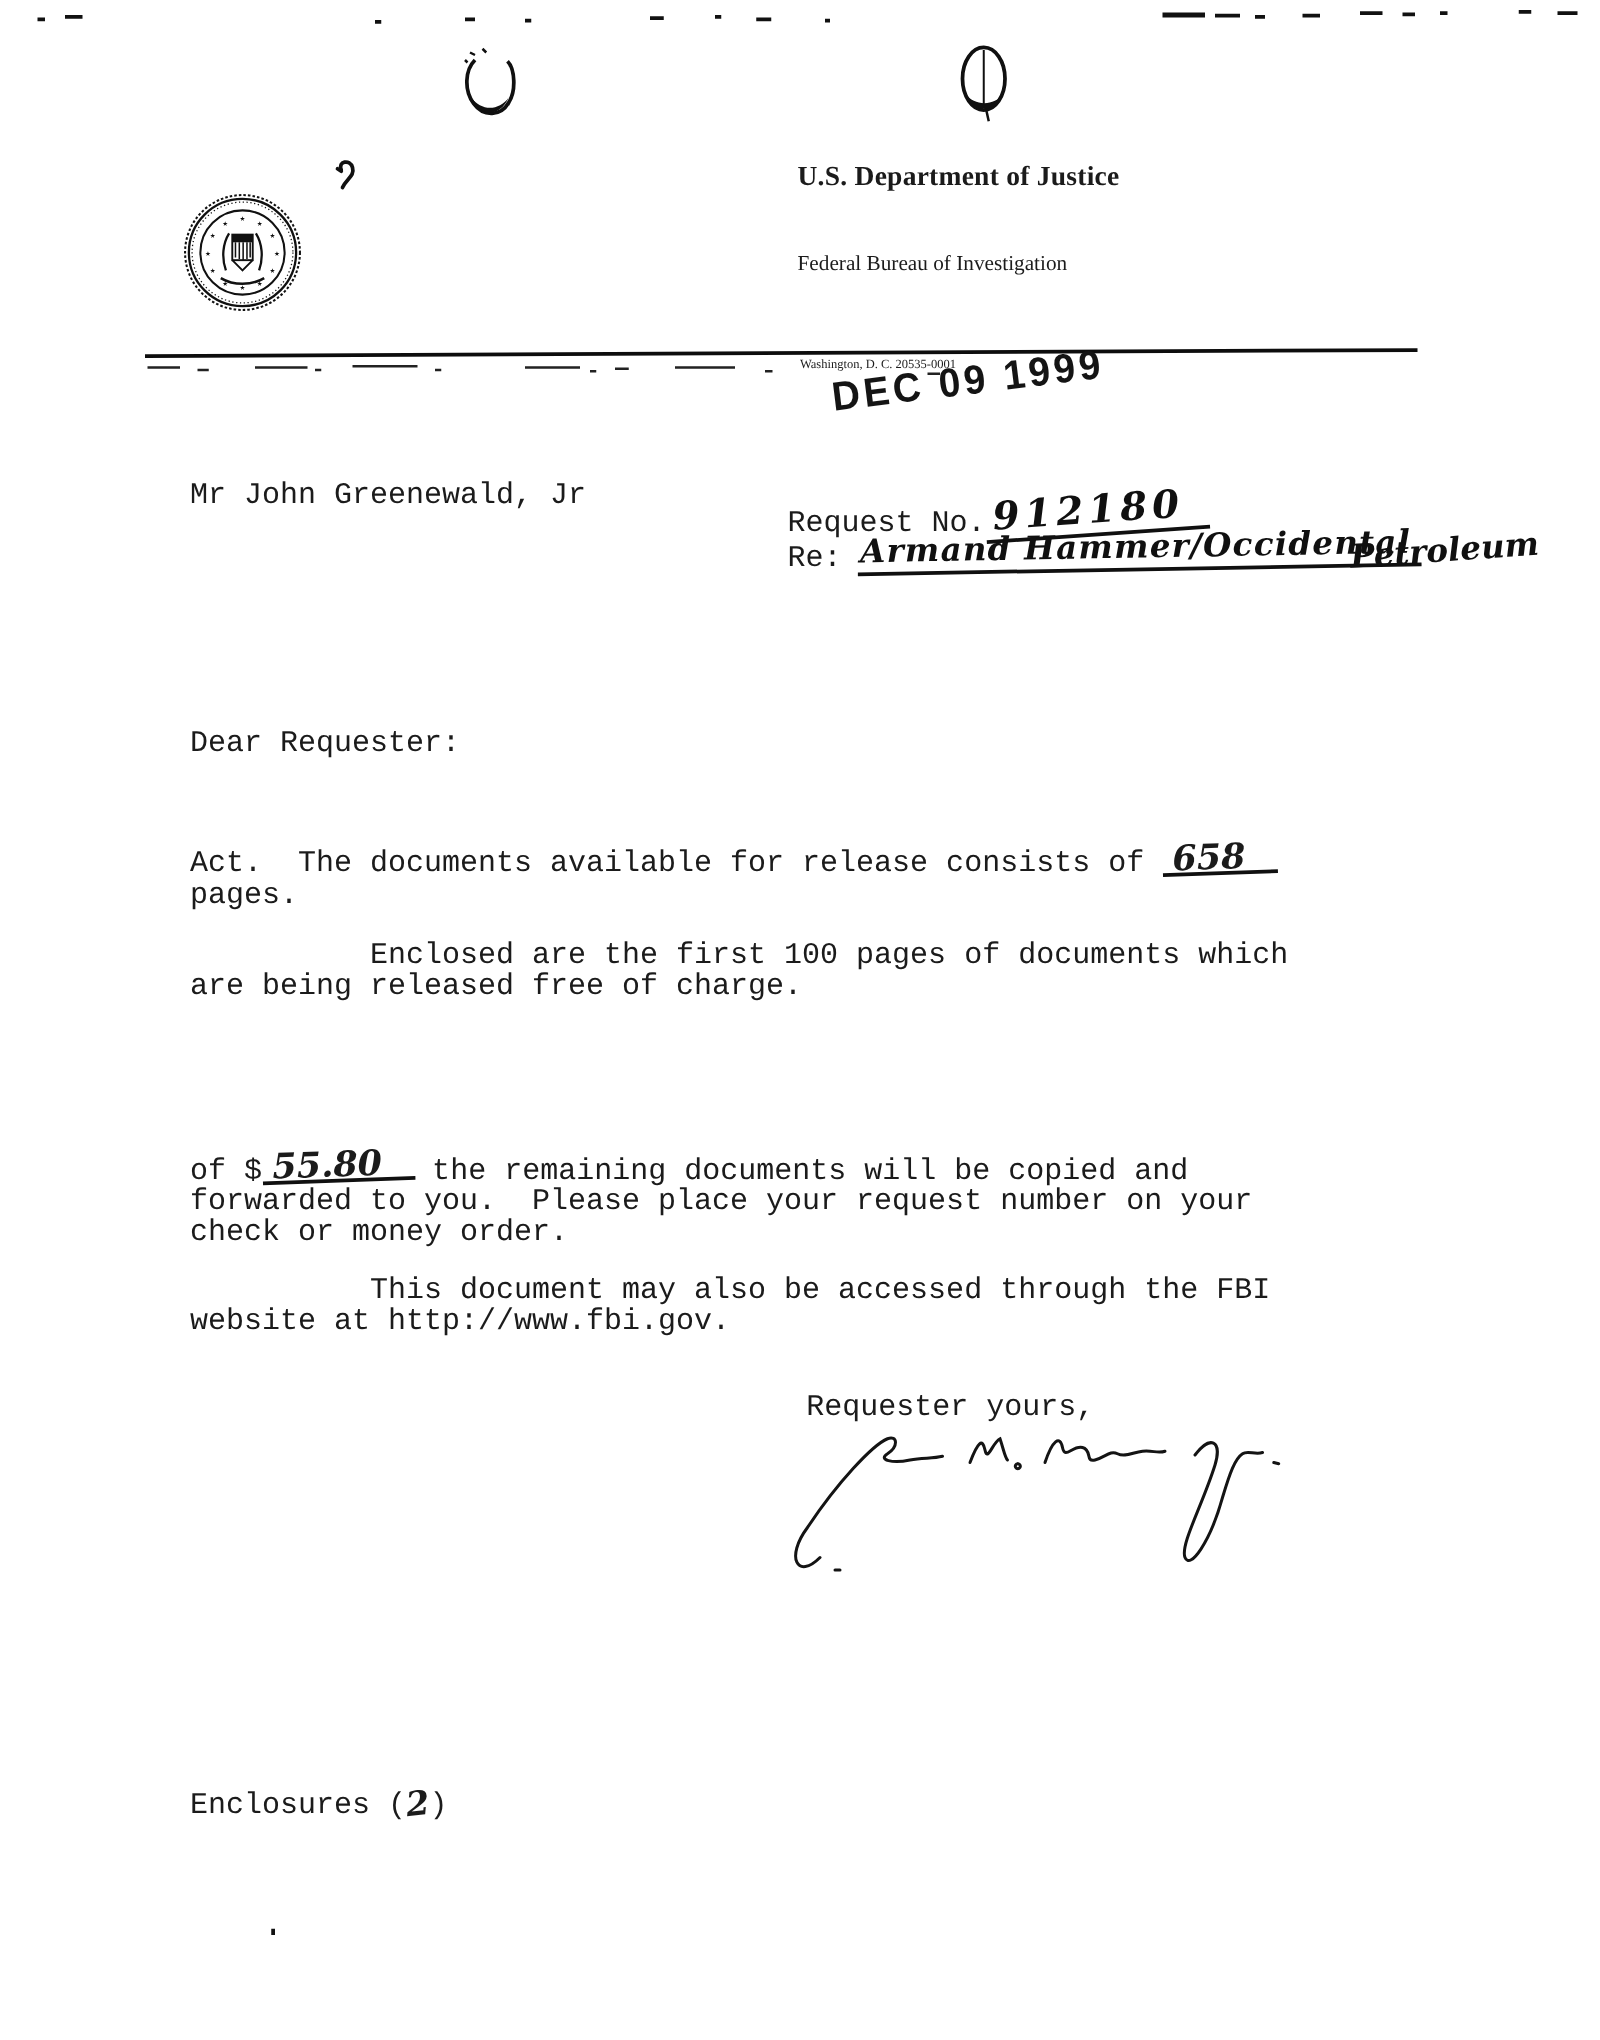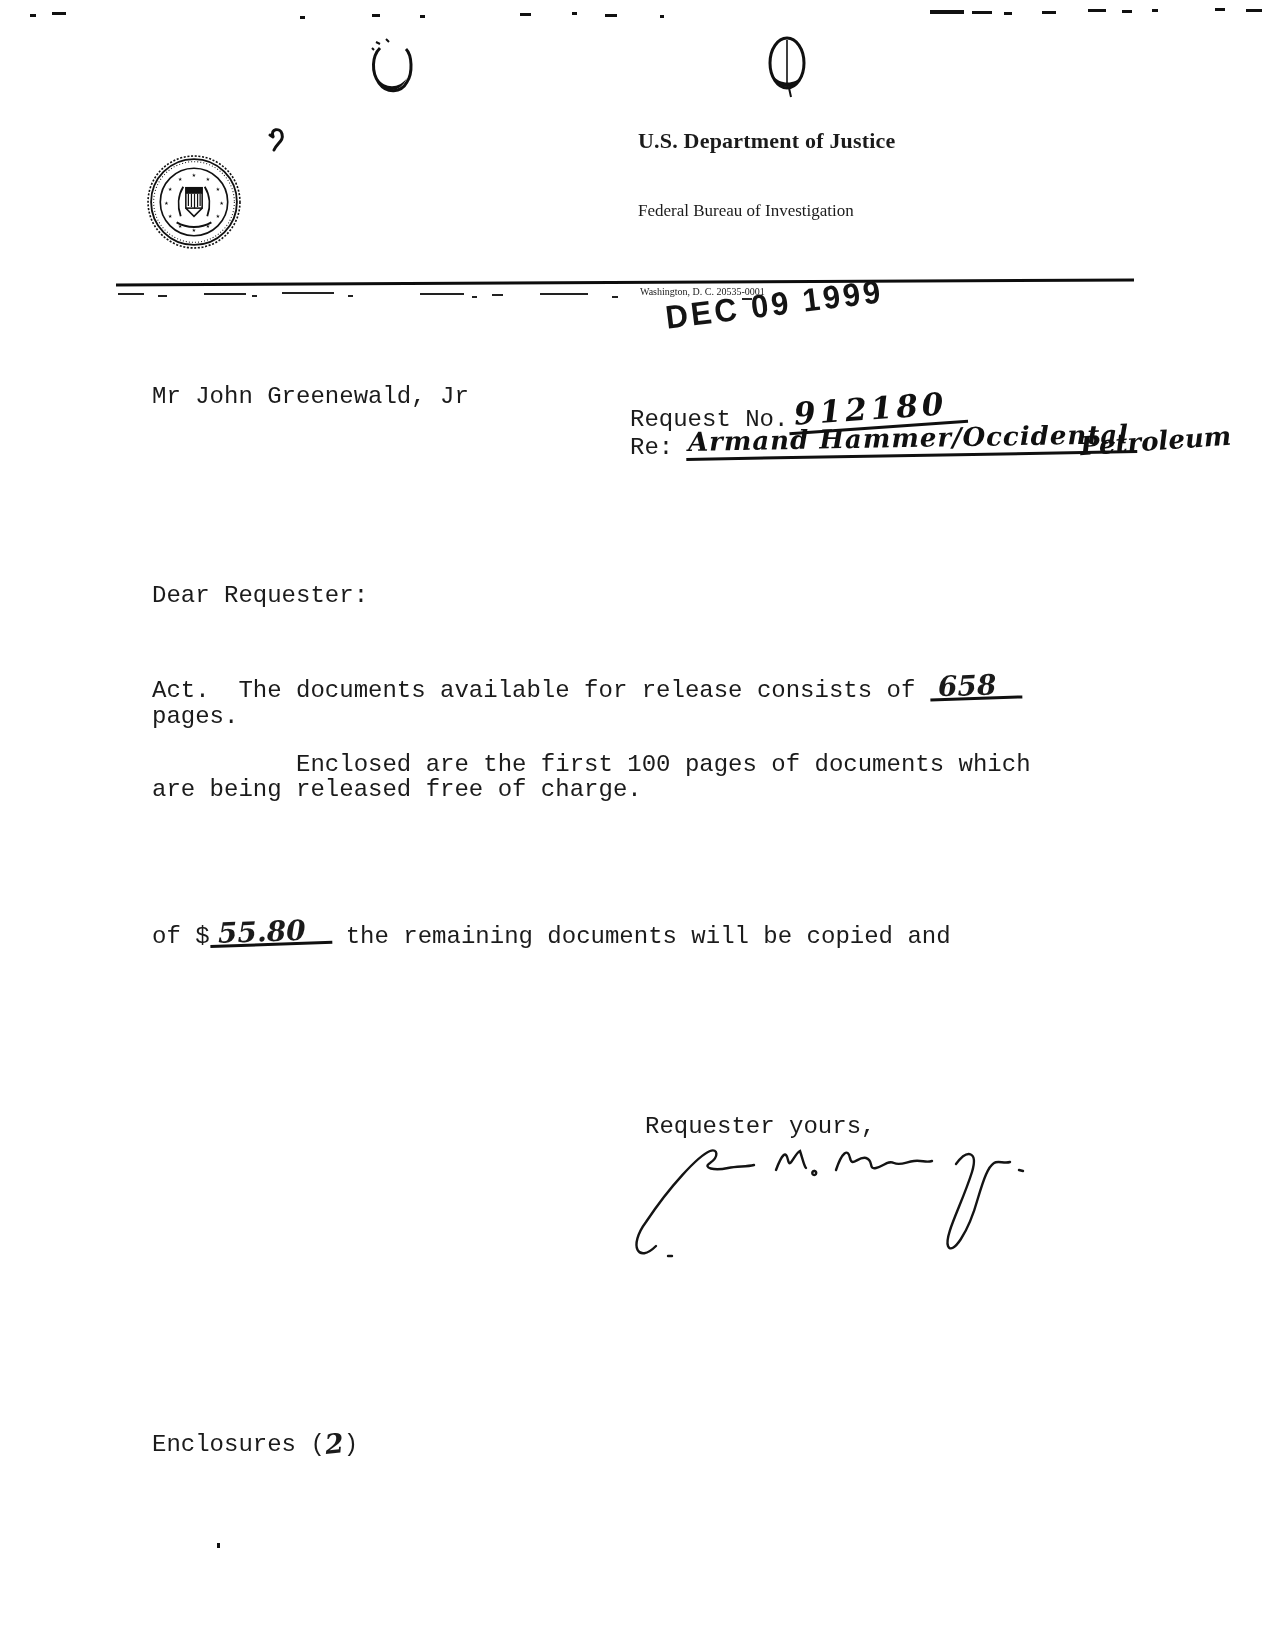--- a/index.html
+++ b/index.html
@@ -155,21 +155,25 @@
 
   <div class="body-line mono" style="top:583px;">Dear Requester:</div>
 
   <div class="body-line mono pre" style="top:678px;"><span>Act.  The documents available for release consists of </span><span class="hand-inline">658</span></div>
   <div class="body-line mono pre" style="top:704px;">pages.</div>
 
   <div class="body-line mono pre" style="top:752px;">          Enclosed are the first 100 pages of documents which
 are being released free of charge.</div>
 
   <div class="body-line mono pre" style="top:924px;"><span>of $</span><span class="hand-inline">55.80</span><span> the remaining documents will be copied and</span></div>
+  <div class="body-line mono pre" style="top:949px;">forwarded to you.  Please place your request number on your
+check or money order.</div>
 
+  <div class="body-line mono pre" style="top:1020px;">          This document may also be accessed through the FBI
+website at http://www.fbi.gov.</div>
 
   <div class="abs mono" style="left:645px;top:1114px;">Requester yours,</div>
 
   <svg class="abs" style="left:626px;top:1140px;" width="404" height="118" viewBox="0 0 404 118">
     <g fill="none" stroke="#141414" stroke-width="2.4" stroke-linecap="round">
       <path d="M30,106 C12,124 2,106 20,82 C44,46 72,16 84,11 C92,8 93,17 84,23 C76,28 88,31 102,28 C112,26 120,27 128,25"></path>
       <path d="M150,30 C156,14 160,10 162,20 C164,30 168,14 174,11 C177,20 178,26 180,28"></path>
       <path d="M188,31 a2,2 0 1 0 0.5,0"></path>
       <path d="M210,30 C216,12 222,8 224,18 C226,28 232,16 240,18 C248,20 242,30 250,28 C258,26 262,20 268,23 C274,26 280,22 288,21 C296,20 300,23 306,21"></path>
       <path d="M330,24 C342,8 352,12 346,32 C336,64 318,96 322,106 C326,116 342,94 352,58 C358,38 362,27 368,23 C372,20 378,24 384,22"></path>

